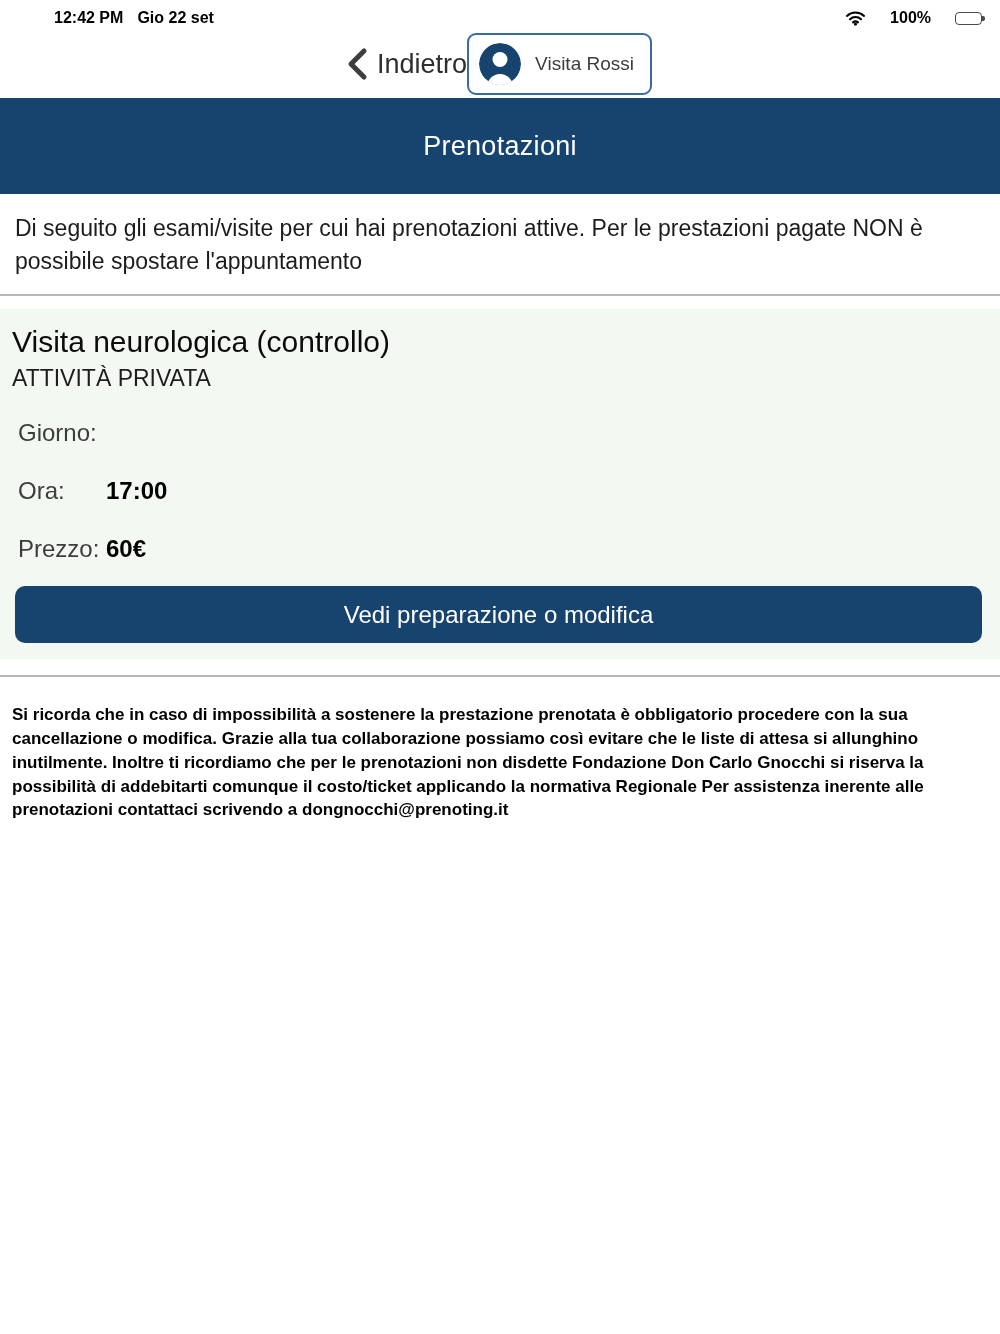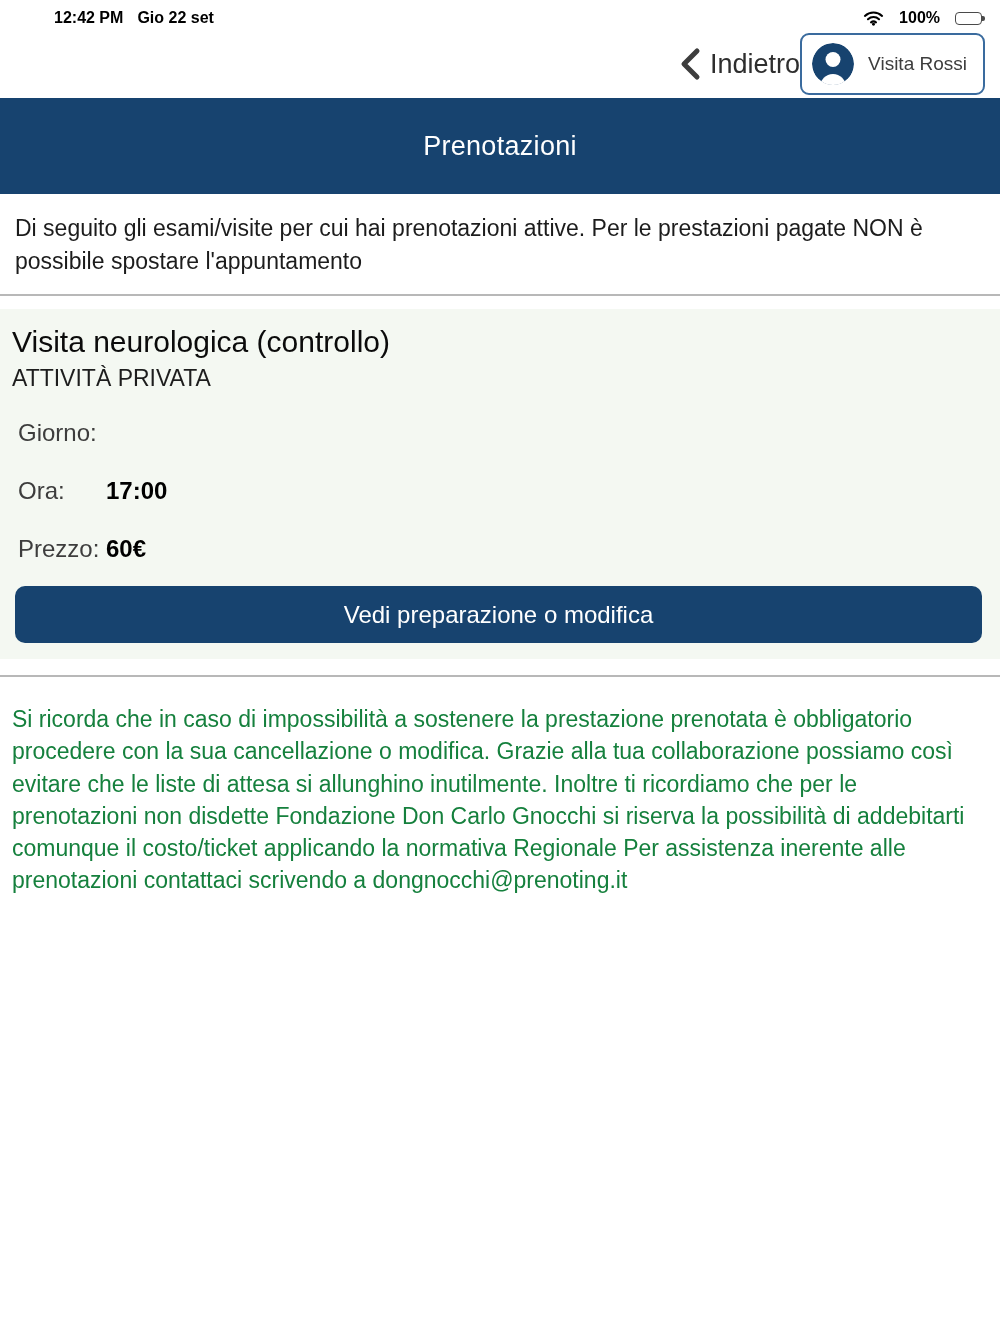--- a/index.html
+++ b/index.html
@@ -11,38 +11,38 @@
     overflow: hidden;
   }
   
   .statusbar {
     height: 30px;
     display: flex; align-items: center; justify-content: space-between;
     padding: 6px 18px 0 18px;
     font-size: 16px; font-weight: 700; color: #000; margin-left: 36px;
   }
   .statusbar-left { display: flex; gap: 14px; align-items: center; }
-  .statusbar-right { display: flex; gap: 15px; align-items: center; }
+  .statusbar-right { display: flex; gap: 24px; align-items: center; }
   .wifi-icon svg { display: block; }
   .battery {
     position: relative;
     width: 27px; height: 13px;
     border: 1px solid #4a4a4a; border-radius: 4px;
     padding: 1px;
   }
   .battery-fill { width: 100%; height: 100%; background: #000; border-radius: 2px; }
   .battery-nub {
     position: absolute; right: -4px; top: 3.5px;
     width: 3px; height: 5px; background: #4a4a4a;
     border-radius: 0 2px 2px 0;
   }
   
   .navbar {
     height: 68px;
-    display: flex; align-items: center; justify-content: flex-end;
+    display: flex; align-items: center; justify-content: center;
     padding: 0 15px 0 12px;
   }
   .back-btn {
     display: flex; align-items: center; gap: 8px;
     cursor: pointer; background: none; border: none;
     font-family: inherit;
   }
   .back-btn svg { display: block; }
   .back-label { font-size: 27px; color: #2e2e2e; }
   .profile-btn {
@@ -97,21 +97,21 @@
     height: 57px;
     background: #17436f;
     border: none; border-radius: 10px;
     color: #fff; font-size: 24px;
     font-family: inherit;
     cursor: pointer;
   }
   
   .footer-note {
     margin: 26px 15px 0 12px;
-    font-size: 23px; line-height: 1.4; color: #15803d;
+    font-size: 17px; line-height: 1.4; color: #000000; font-weight: bold;
   }
 </style>
 </head>
 <body>
 
 <div class="statusbar">
   <div class="statusbar-left">
     <span>12:42 PM</span>
     <span>Gio 22 set</span>
   </div>

